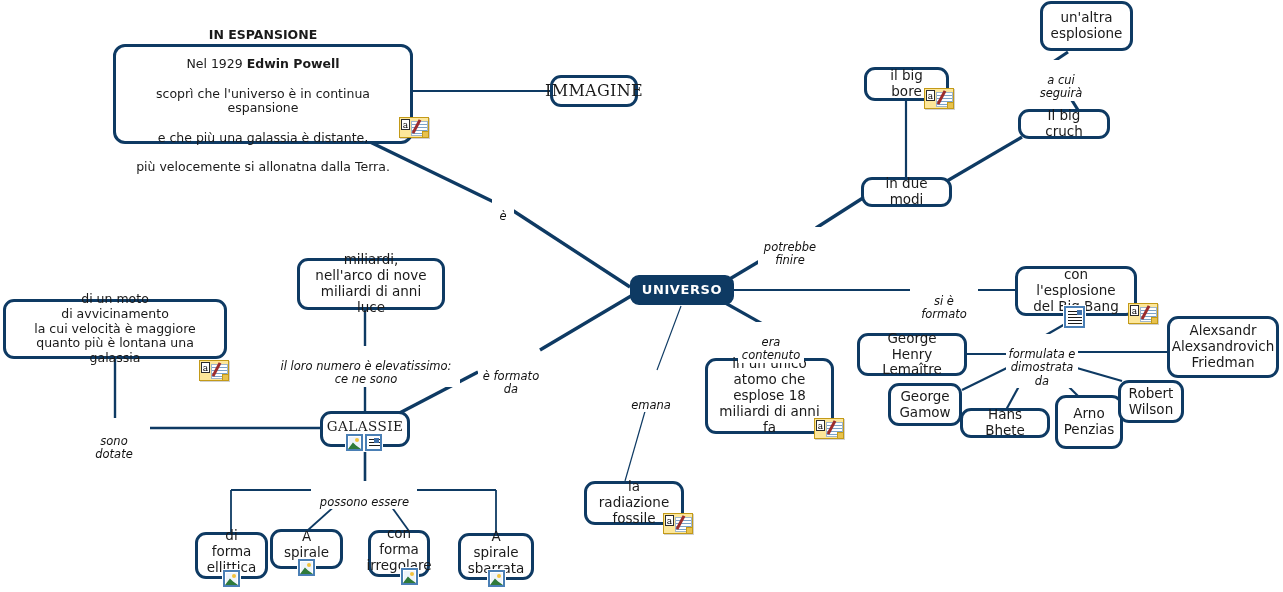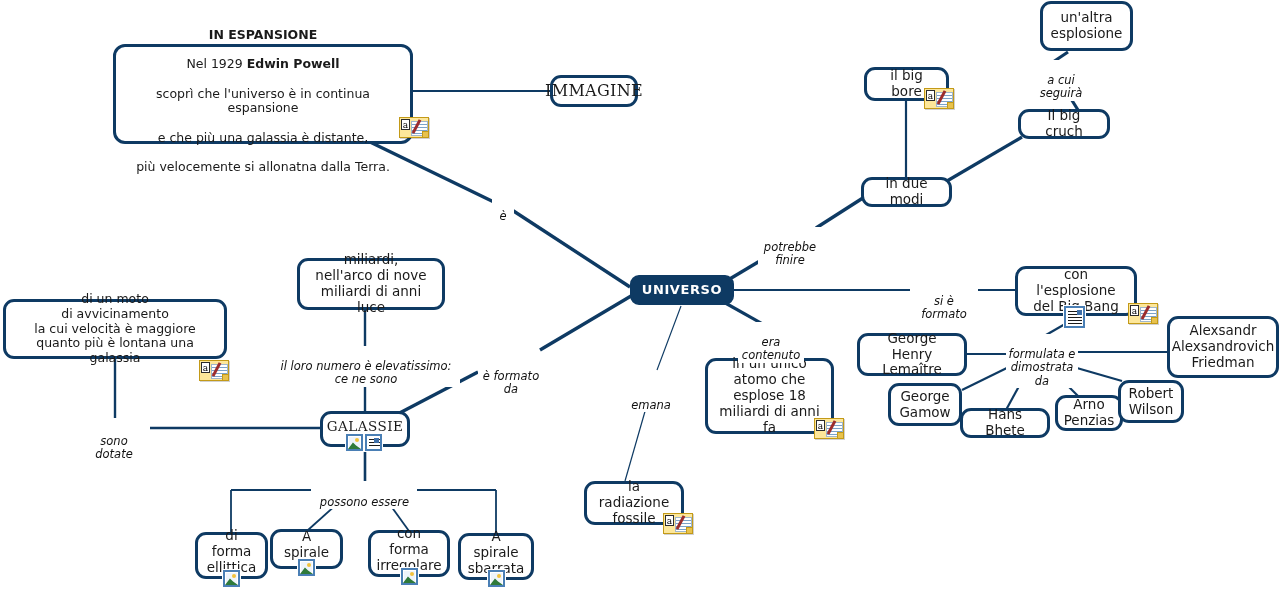--- a/index.html
+++ b/index.html
@@ -265,21 +265,21 @@
 
   <div class="node" style="left:195px; top:532px; width:73px; height:47px;">
     <span class="txt" style="margin-bottom:7px;">di forma
 ellittica</span>
   </div>
 
   <div class="node" style="left:270px; top:529px; width:73px; height:40px;">
     <span class="txt" style="margin-bottom:8px;">A spirale</span>
   </div>
 
-  <div class="node" style="left:368px; top:530px; width:82px; height:47px;">
+  <div class="node" style="left:368px; top:530px; width:62px; height:47px;">
     <span class="txt" style="margin-bottom:7px;">con forma
 irregolare</span>
   </div>
 
   <div class="node" style="left:458px; top:533px; width:76px; height:47px;">
     <span class="txt" style="margin-bottom:7px;">A spirale
 sbarrata</span>
   </div>
 
   <div class="node" style="left:705px; top:358px; width:129px; height:76px;">
@@ -306,21 +306,21 @@
 
   <div class="node" style="left:888px; top:383px; width:74px; height:43px;">
     <span class="txt">George
 Gamow</span>
   </div>
 
   <div class="node" style="left:960px; top:408px; width:90px; height:30px;">
     <span class="txt">Hans Bhete</span>
   </div>
 
-  <div class="node" style="left:1055px; top:395px; width:68px; height:36px;">
+  <div class="node" style="left:1055px; top:395px; width:68px; height:54px;">
     <span class="txt">Arno
 Penzias</span>
   </div>
 
   <div class="node" style="left:1118px; top:380px; width:66px; height:43px;">
     <span class="txt">Robert
 Wilson</span>
   </div>
 
   <div class="node" style="left:1167px; top:316px; width:112px; height:62px;">

